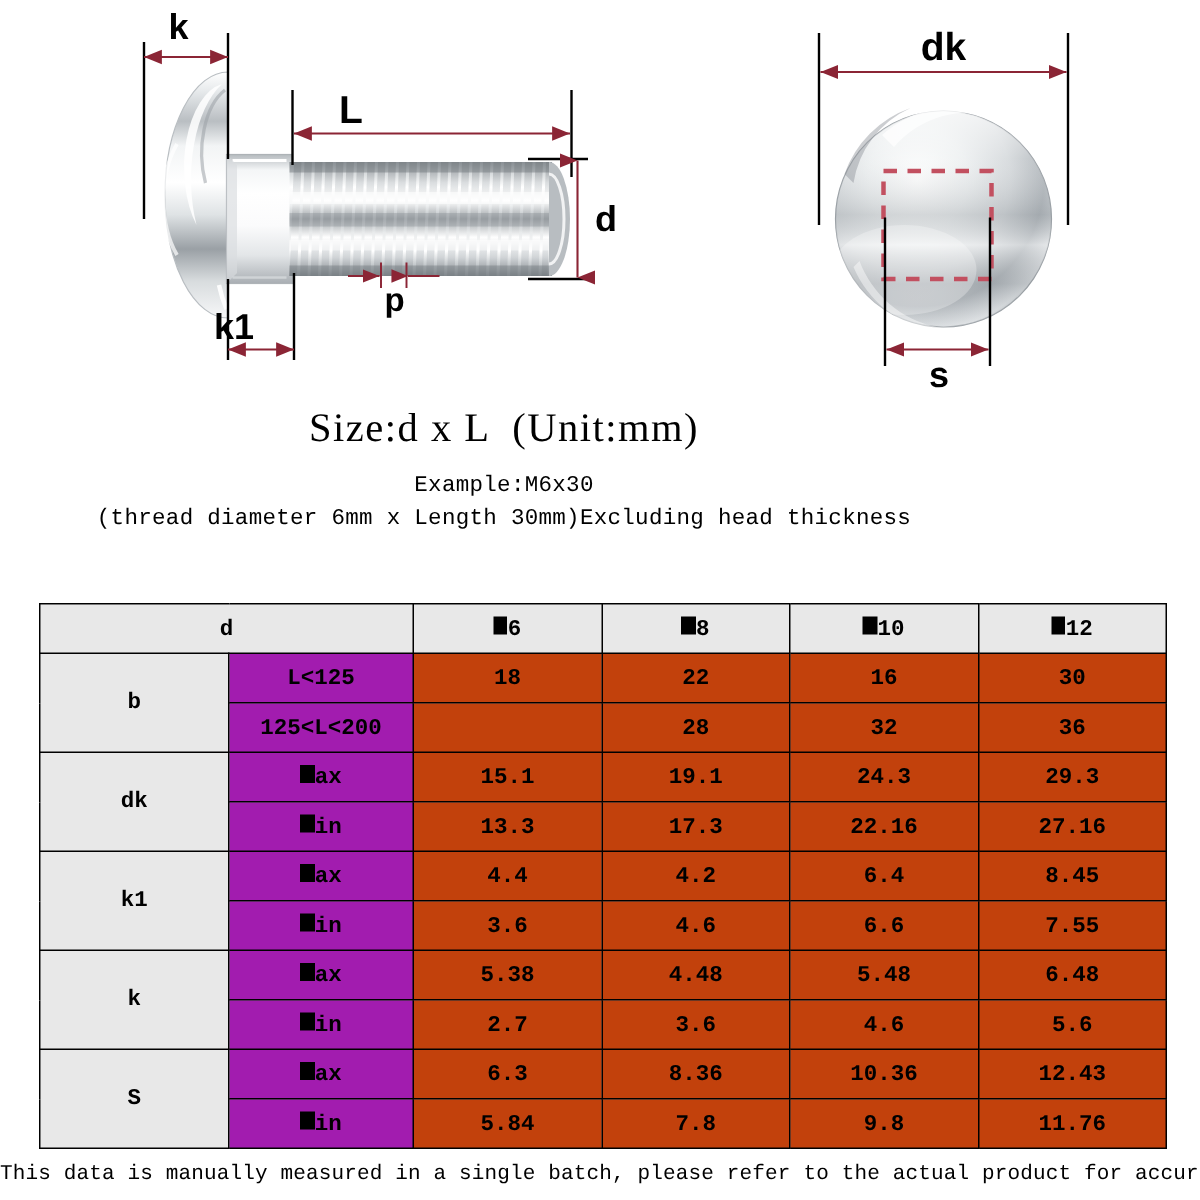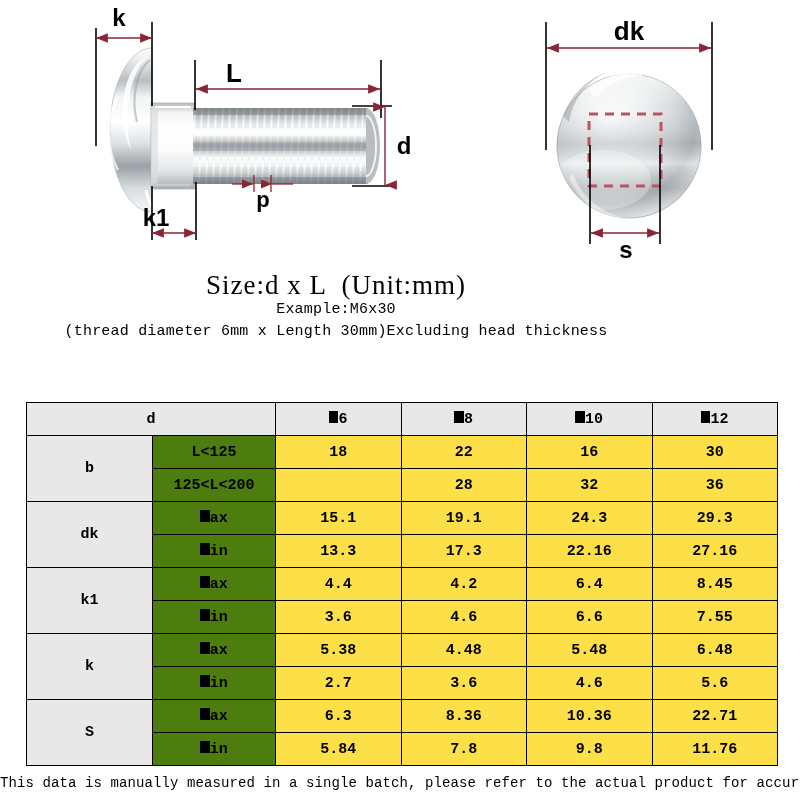--- a/index.html
+++ b/index.html
@@ -24,20 +24,21 @@
   }
   .title-main {
     font-family: "Liberation Serif", "DejaVu Serif", serif;
     font-size: 27px;
     letter-spacing: 1px;
     margin-top: 8px;
     white-space: pre;
   }
   .caption-1 {
     font-size: 15px;
+    margin-top: 14px;
     letter-spacing: 0.2px;
     white-space: pre;
   }
   .caption-2 {
     font-size: 15px;
     margin-top: 5px;
     letter-spacing: 0.2px;
     white-space: pre;
   }
 
@@ -55,22 +56,22 @@
     text-align: center;
     vertical-align: middle;
     font-size: 15px;
     height: 33px;
     font-family: "Liberation Mono", "DejaVu Sans Mono", monospace;
     font-weight: bold;
     padding: 0 2px;
   }
   td.hdr      { background: #e8e8e8; }
   td.lbl      { background: #e8e8e8; }
-  td.sublbl   { background: #4d7c0f; margin-top: 12px; }
-  td.val      { background: #fde047; }
+  td.sublbl   { background: #a21caf; margin-top: 12px; }
+  td.val      { background: #c2410c; }
   
   col.c-lbl    { width: 126px; }
   col.c-sublbl { width: 123px; }
   col.c-data   { width: 125.5px; }
 
   .blockm {
     display: inline-block;
     width: 0.62em; height: 0.82em;
     background: #000;
     vertical-align: -0.06em;
@@ -375,21 +376,21 @@
             <td class="val">3.6</td>
             <td class="val">4.6</td>
             <td class="val">5.6</td>
           </tr>
           <tr>
             <td class="lbl" rowspan="2">S</td>
             <td class="sublbl"><span class="blockm"></span>ax</td>
             <td class="val">6.3</td>
             <td class="val">8.36</td>
             <td class="val">10.36</td>
-            <td class="val">22.71</td>
+            <td class="val">12.43</td>
           </tr>
           <tr>
             <td class="sublbl"><span class="blockm"></span>in</td>
             <td class="val">5.84</td>
             <td class="val">7.8</td>
             <td class="val">9.8</td>
             <td class="val">11.76</td>
           </tr>
         </tbody>
     </table>

